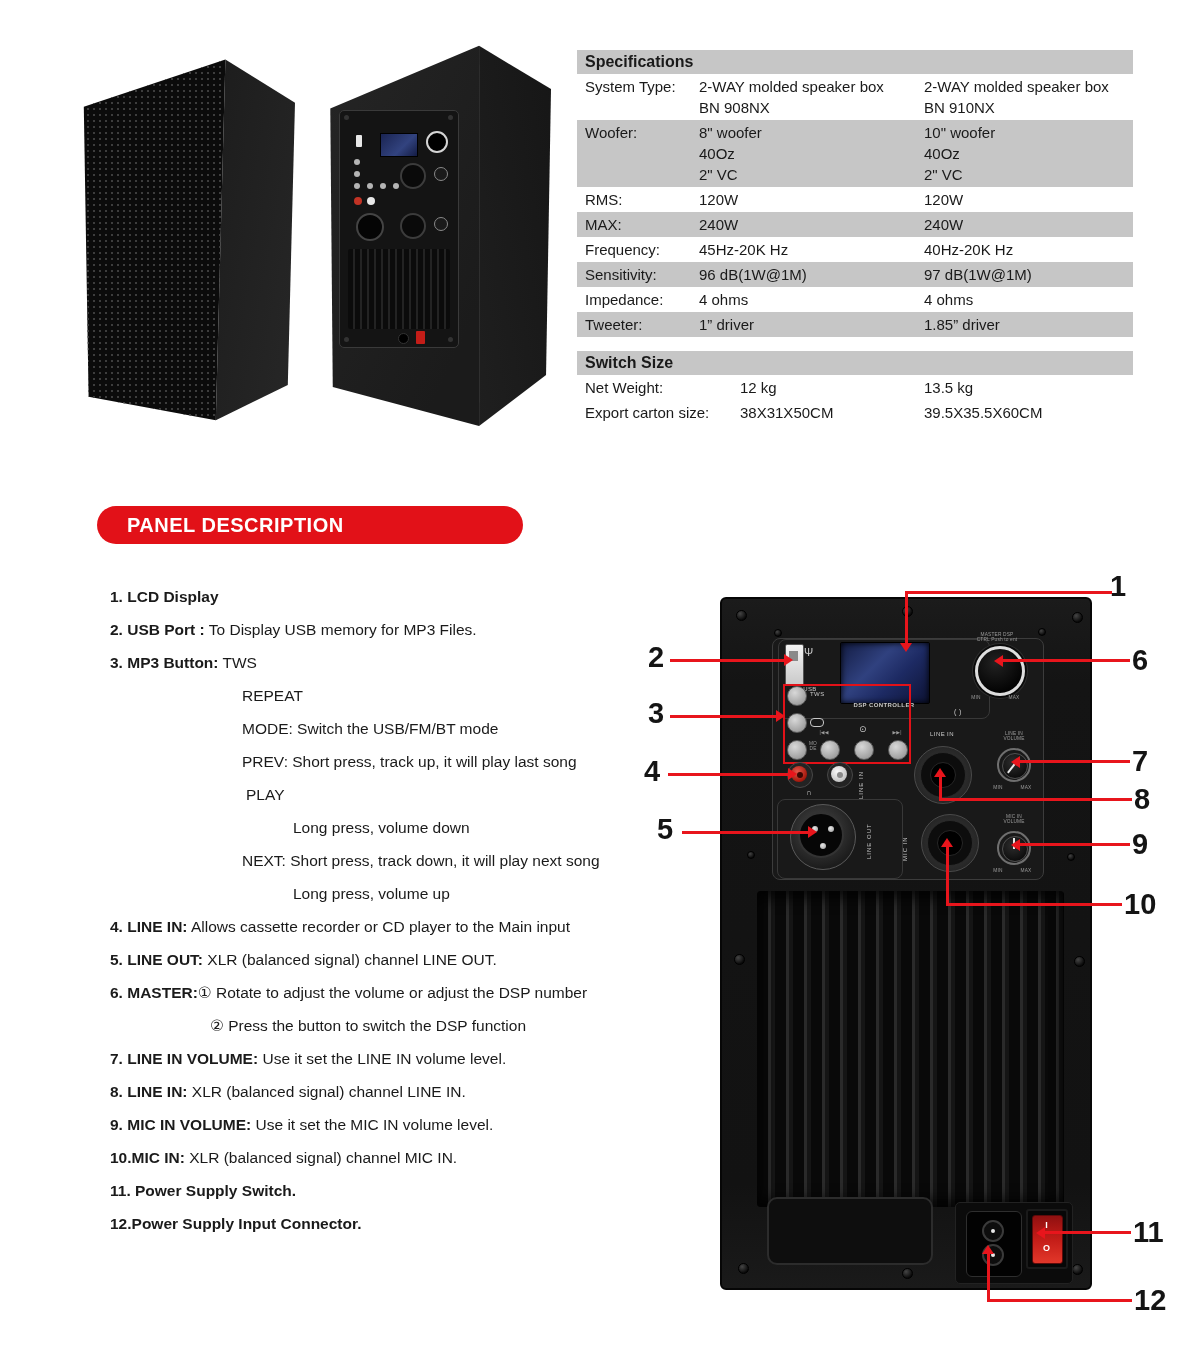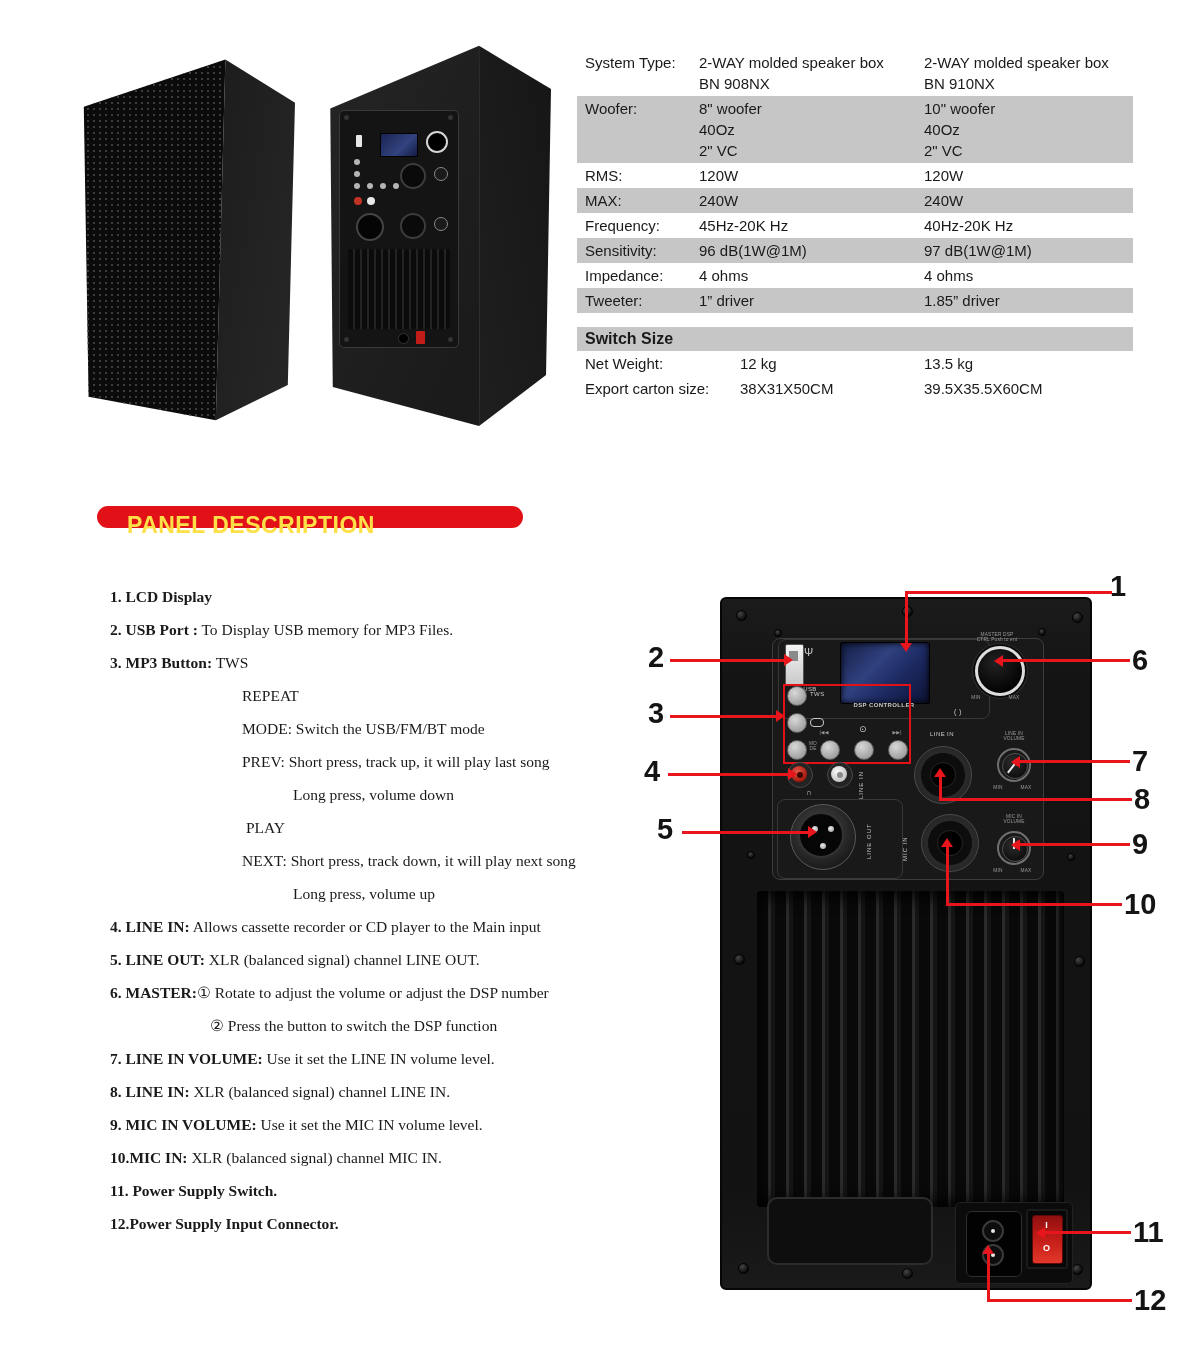--- a/index.html
+++ b/index.html
@@ -9,24 +9,24 @@
   
   .spec-table{position:absolute;left:577px;top:50px;width:556px;}
   .tbl-header{background:#c6c6c6;font-weight:bold;font-size:16px;padding:2px 8px;line-height:20px;}
   .spec-row{display:grid;grid-template-columns:114px 225px 1fr;font-size:15px;line-height:21px;padding:2px 0 2px 8px;white-space:pre-line;}
   .spec-row.gray{background:#c6c6c6;}
   .spec-row.white{background:#ffffff;}
   .pkg-row{display:grid;grid-template-columns:155px 184px 1fr;font-size:15px;line-height:21px;padding:2px 0 2px 8px;}
   .pkg-table{margin-top:14px;}
 
   
-  .banner{position:absolute;left:97px;top:506px;width:426px;height:22px;background:#e21118;border-radius:19px;color:#fde047;font-weight:bold;font-size:23px;line-height:38px;padding-left:30px;box-sizing:border-box;letter-spacing:.5px;}
-
-  
-  .desc{position:absolute;left:110px;top:586px;width:580px;font-size:15.5px;font-family:Liberation Serif, serif;}
+  .banner{position:absolute;left:97px;top:506px;width:426px;height:38px;background:#e21118;border-radius:19px;color:#ffffff;font-weight:bold;font-size:20px;line-height:38px;padding-left:30px;box-sizing:border-box;letter-spacing:.5px;}
+
+  
+  .desc{position:absolute;left:110px;top:586px;width:580px;font-size:15.5px;}
   .dline{margin-bottom:11.5px;line-height:21.5px;}
   .dline b{font-weight:bold;}
   .ind-a{padding-left:132px;}
   .ind-b{padding-left:183px;}
   .ind-c{padding-left:100px;}
 
   
   .photo{position:absolute;}
   .face{position:absolute;left:0;top:0;width:100%;height:100%;}
   .grille{background-color:#0b0b0b;background-image:radial-gradient(circle,#3d3d3d 1px,transparent 1.45px);background-size:6px 6px;box-shadow:inset 0 0 0 7px #171717;}
@@ -87,20 +87,21 @@
   .arr.left{border-top:6px solid transparent;border-bottom:6px solid transparent;border-right:9px solid #e8151c;}
   .arr.up{border-left:6px solid transparent;border-right:6px solid transparent;border-bottom:9px solid #e8151c;}
   .arr.down{border-left:6px solid transparent;border-right:6px solid transparent;border-top:9px solid #e8151c;}
 </style>
 </head>
 <body>
 
 <div class="page">
 
   <div class="spec-table">
+    <div class="tbl-header">Specifications</div>
 
     <div class="spec-row white">
       <span>System Type:</span>
       <span>2-WAY molded speaker box
 BN 908NX</span>
       <span>2-WAY molded speaker box
 BN 910NX</span>
     </div>
     <div class="spec-row gray">
       <span>Woofer:</span>
@@ -194,22 +195,22 @@
 
   <div class="banner">PANEL DESCRIPTION</div>
 
   <div class="desc">
     <div class="dline"><b>1. LCD Display</b><span></span></div>
     <div class="dline"><b>2. USB Port :</b><span> To Display USB memory for MP3 Files.</span></div>
     <div class="dline"><b>3. MP3 Button:</b><span> TWS</span></div>
     <div class="dline ind-a"><span>REPEAT</span></div>
     <div class="dline ind-a"><span>MODE: Switch the USB/FM/BT mode</span></div>
     <div class="dline ind-a"><span>PREV:  Short press, track up, it will play last song</span></div>
+    <div class="dline ind-a" style="padding-left:136px;"><span>PLAY</span></div>
     <div class="dline ind-b"><span>Long press, volume down</span></div>
-    <div class="dline ind-a" style="padding-left:136px;"><span>PLAY</span></div>
     <div class="dline ind-a"><span>NEXT: Short press, track down, it will play next song</span></div>
     <div class="dline ind-b"><span>Long press, volume up</span></div>
     <div class="dline"><b>4. LINE IN:</b><span> Allows cassette recorder or CD player to the Main input</span></div>
     <div class="dline"><b>5. LINE OUT:</b><span> XLR (balanced signal) channel LINE OUT.</span></div>
     <div class="dline"><b>6. MASTER:</b><span>① Rotate to adjust the volume or adjust the DSP number</span></div>
     <div class="dline ind-c"><span>② Press the button to switch the DSP function</span></div>
     <div class="dline"><b>7. LINE IN VOLUME:</b><span> Use it set the LINE IN  volume level.</span></div>
     <div class="dline"><b>8. LINE IN:</b><span> XLR (balanced signal) channel LINE IN.</span></div>
     <div class="dline"><b>9. MIC IN VOLUME:</b><span> Use it set the MIC IN  volume level.</span></div>
     <div class="dline"><b>10.MIC IN:</b><span> XLR (balanced signal) channel MIC IN.</span></div>

